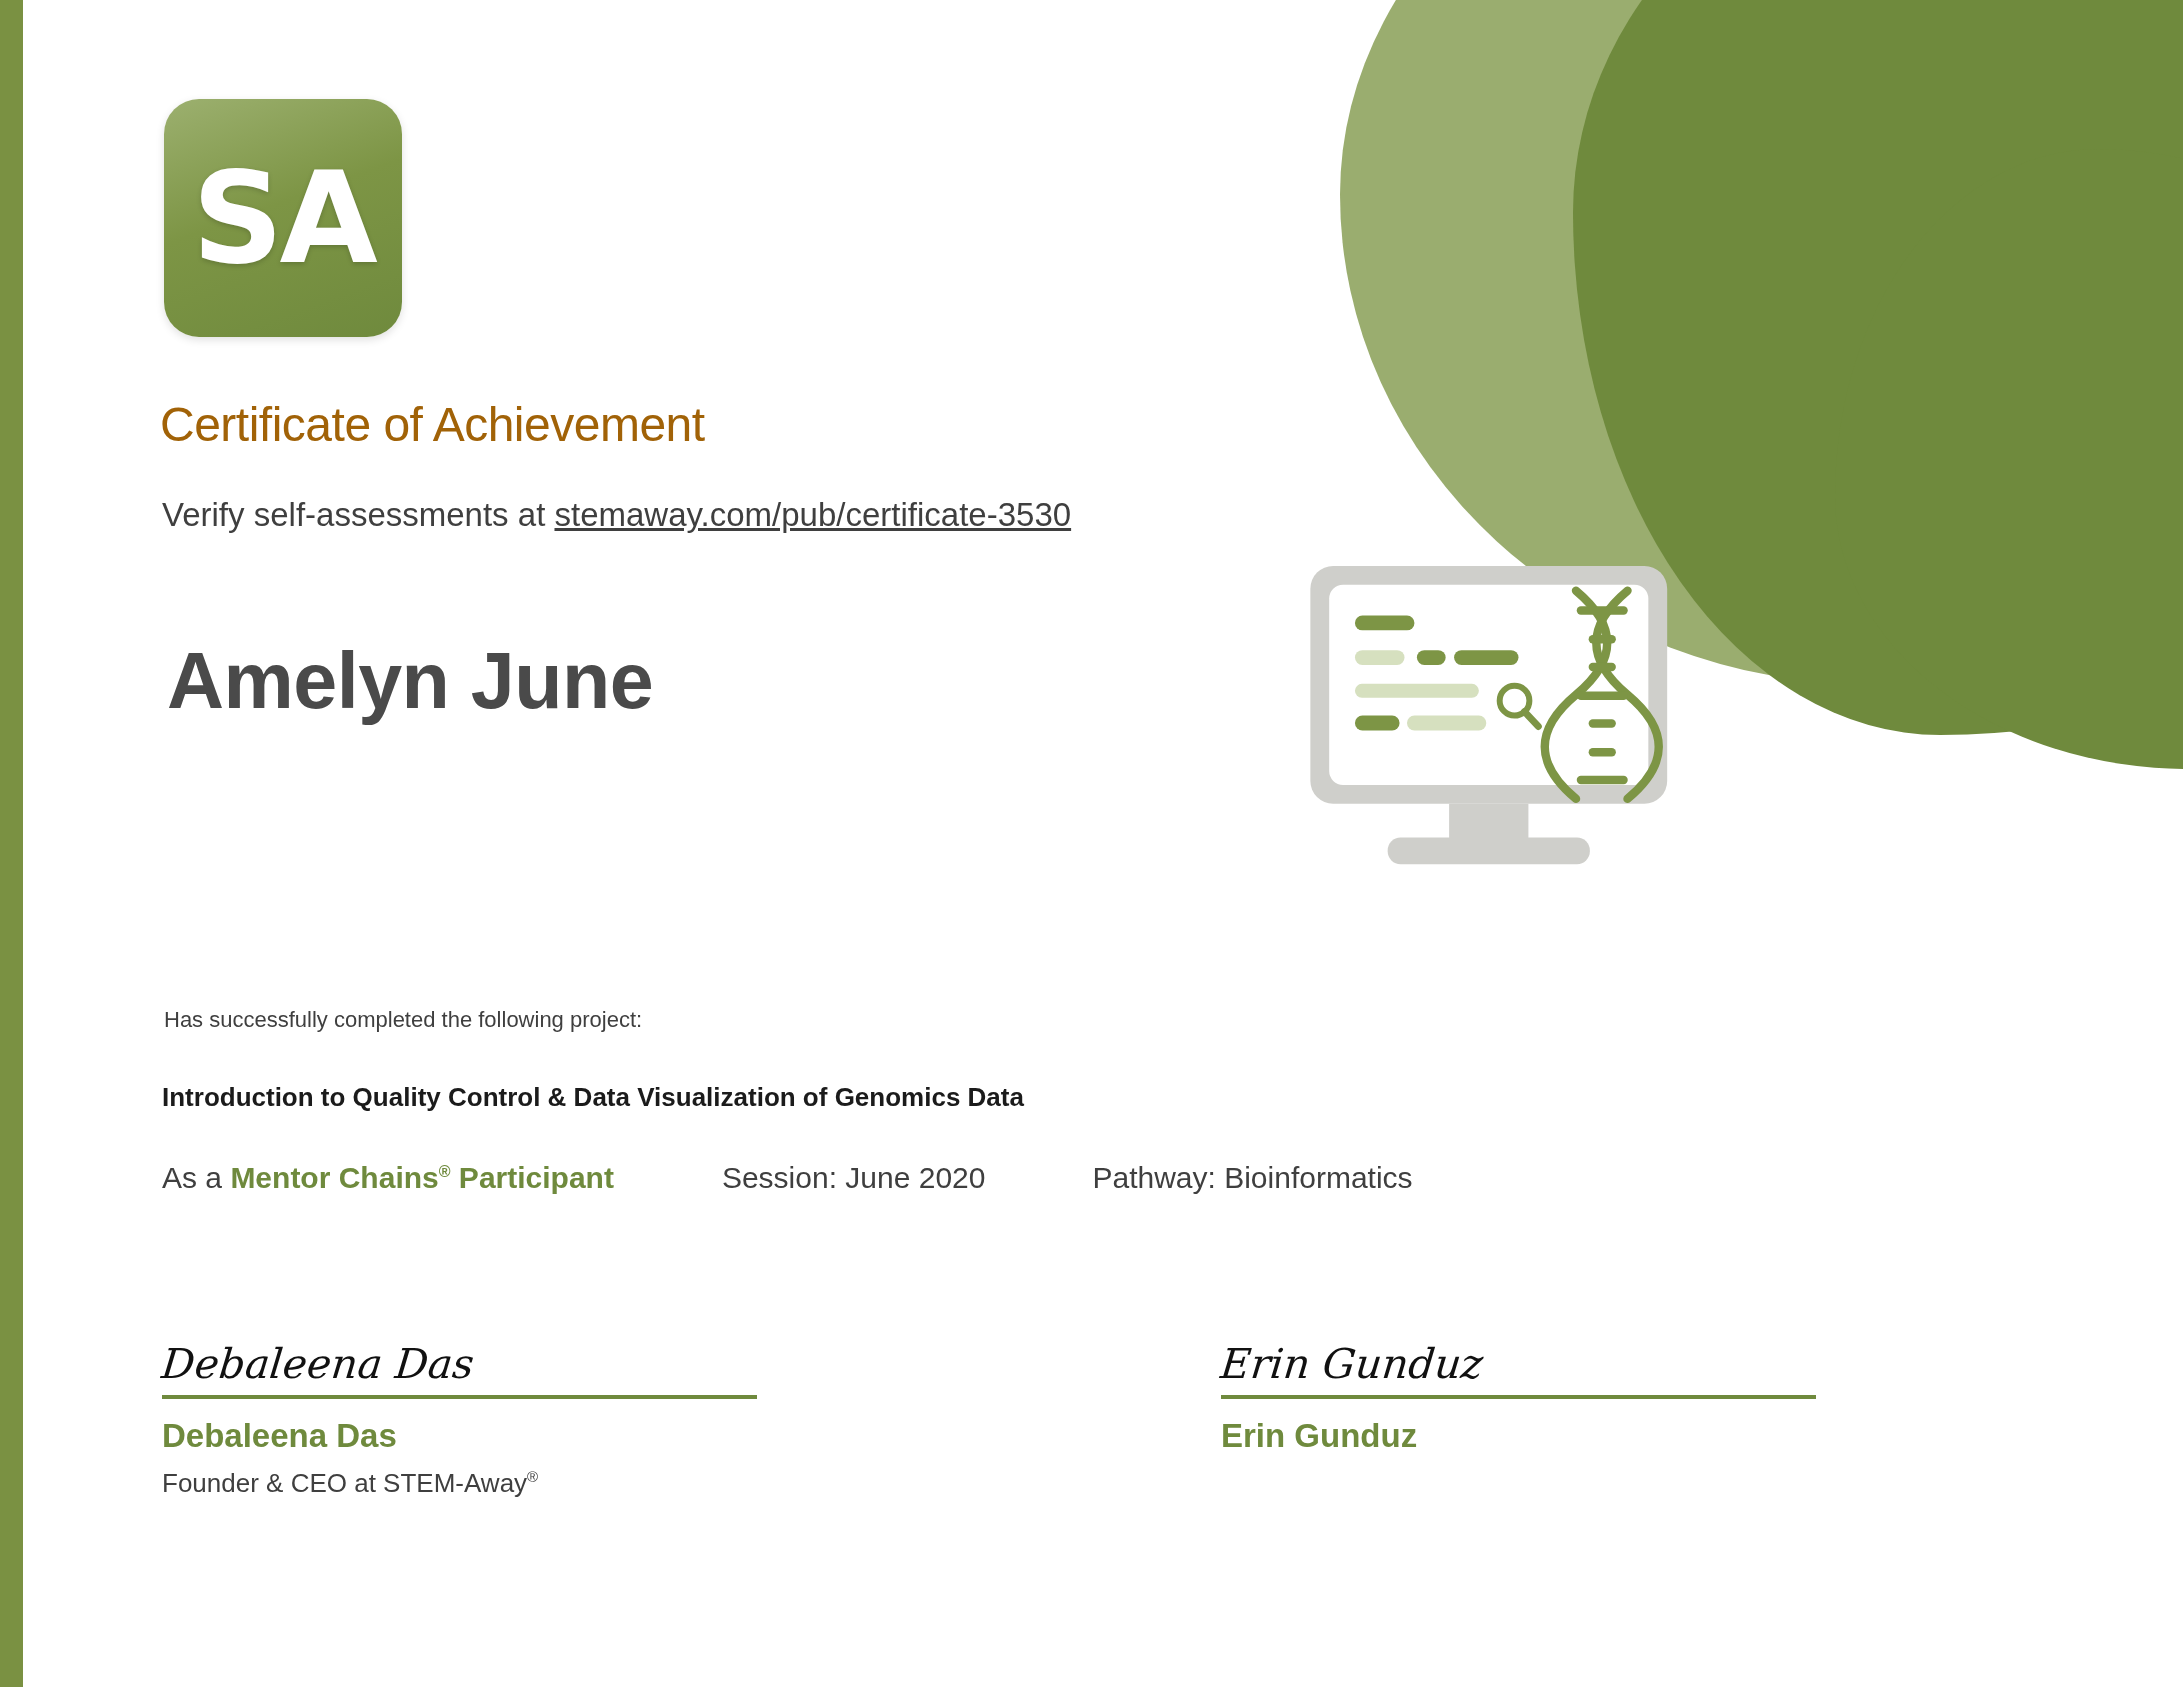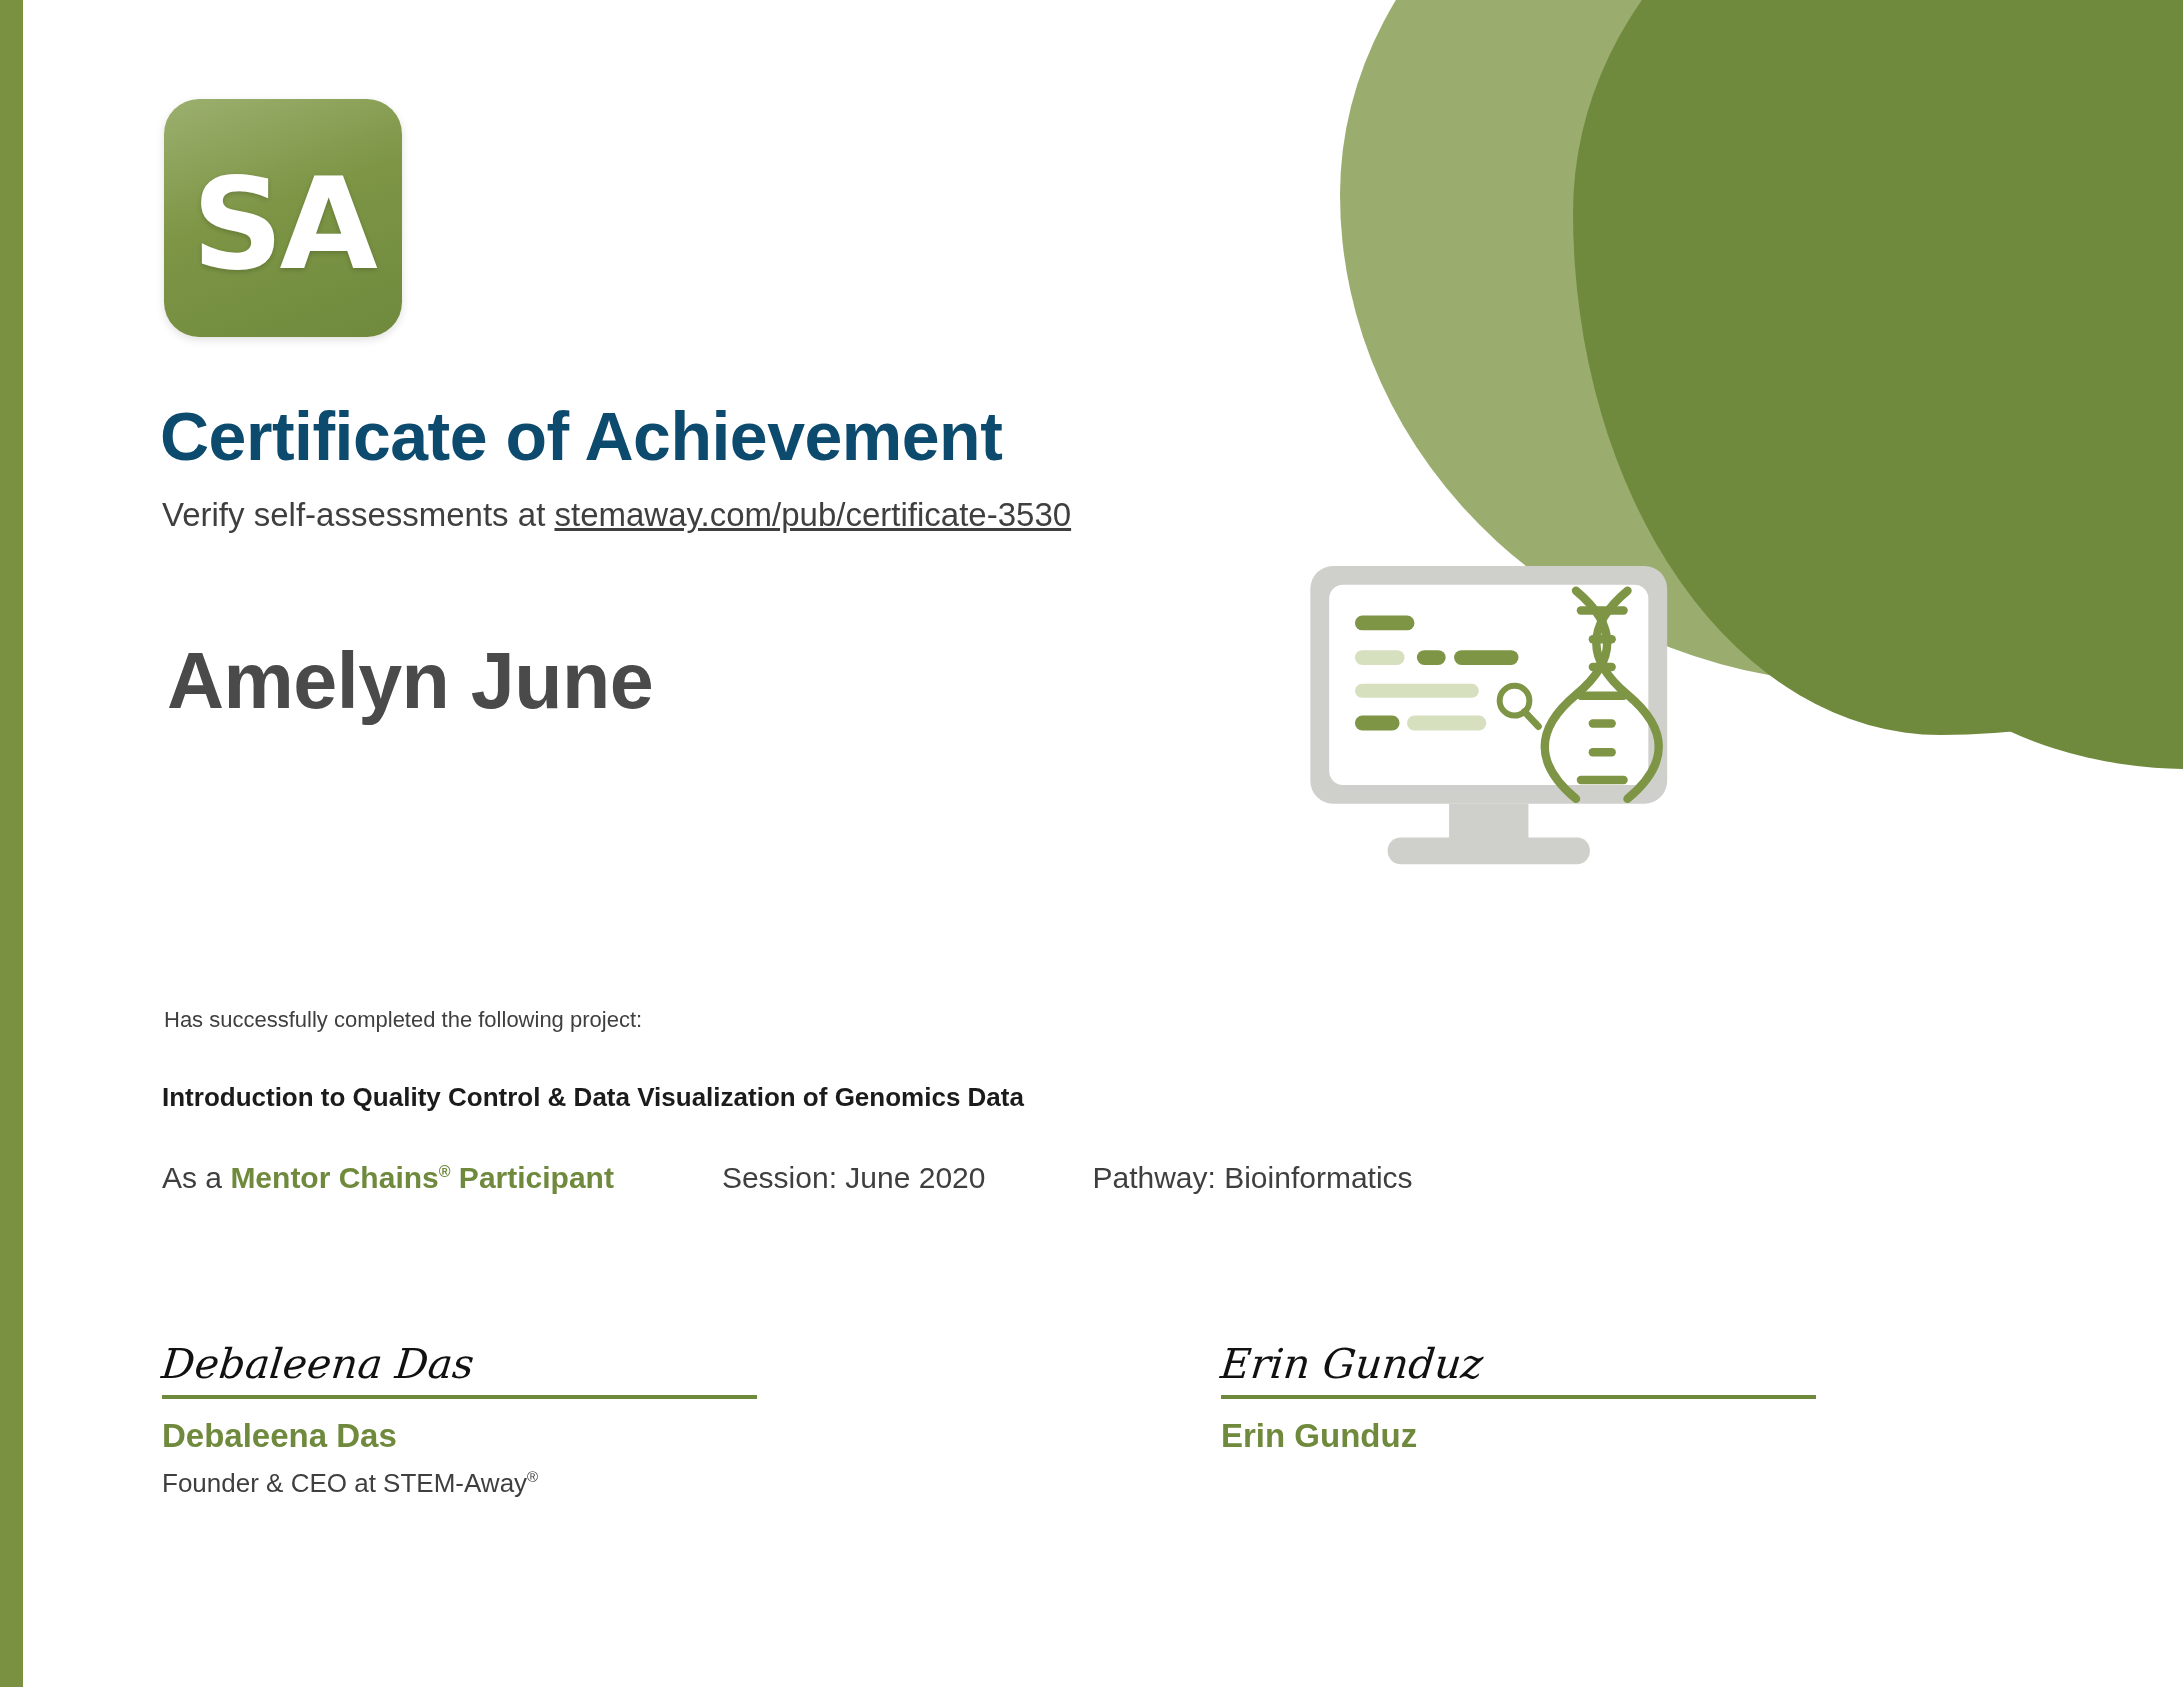--- a/index.html
+++ b/index.html
@@ -83,29 +83,28 @@
     height: 238px;
     display: flex;
     align-items: center;
     justify-content: center;
     color: #ffffff;
     font-size: 127px;
     font-weight: bold;
     letter-spacing: -4px;
     font-family: "DejaVu Sans", sans-serif;
     text-shadow: 0 2px 5px rgba(0,0,0,0.18);
-    margin-top: 6px;
   }
   .title {
     position: absolute;
     left: 160px;
     top: 397px;
-    font-size: 68px;
-    font-weight: bold;
-    color: #0c4a6e;
+    font-size: 48px;
+    font-weight: normal;
+    color: #a16207;
     letter-spacing: -0.5px;
   }
   .verify {
     position: absolute;
     left: 162px;
     top: 496px;
     font-size: 33px;
     color: #3f3f3f;
   }
   .verify a {

